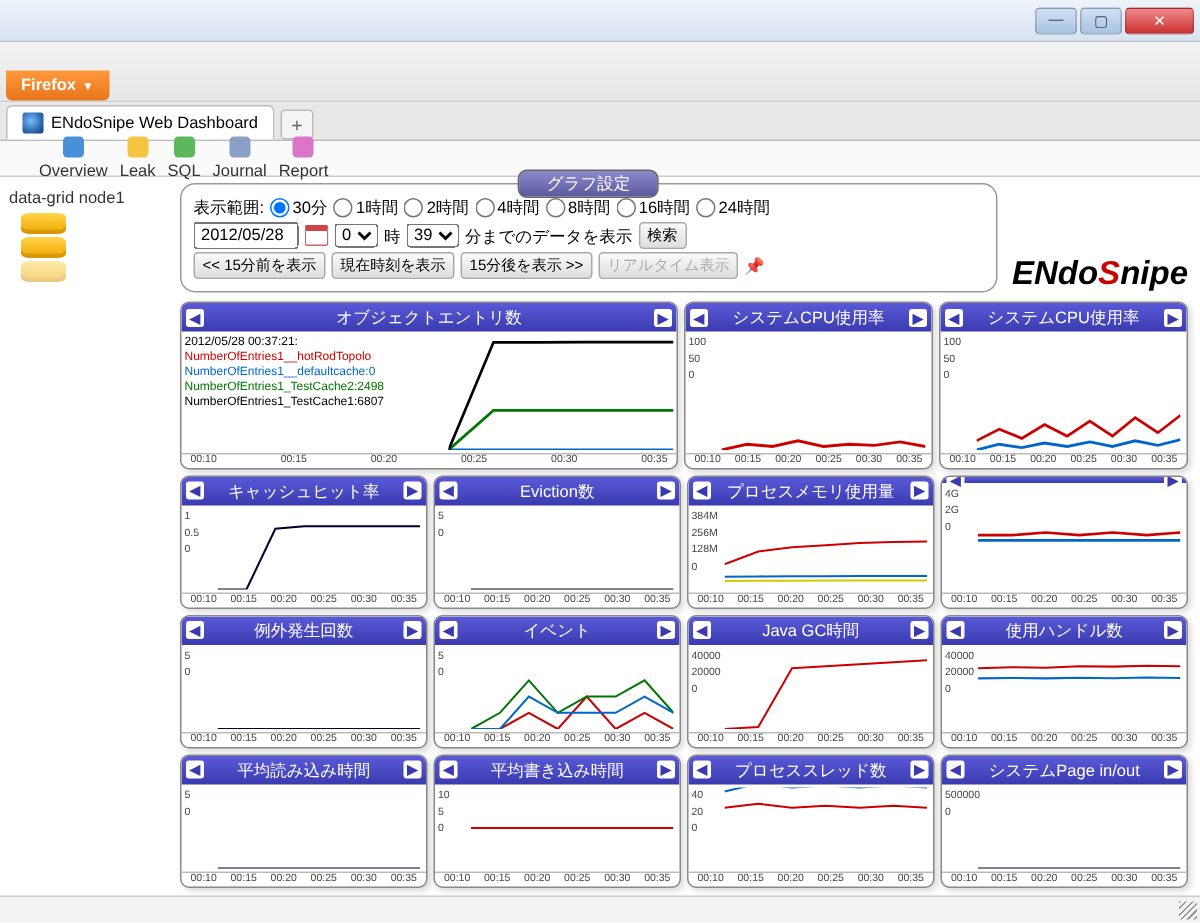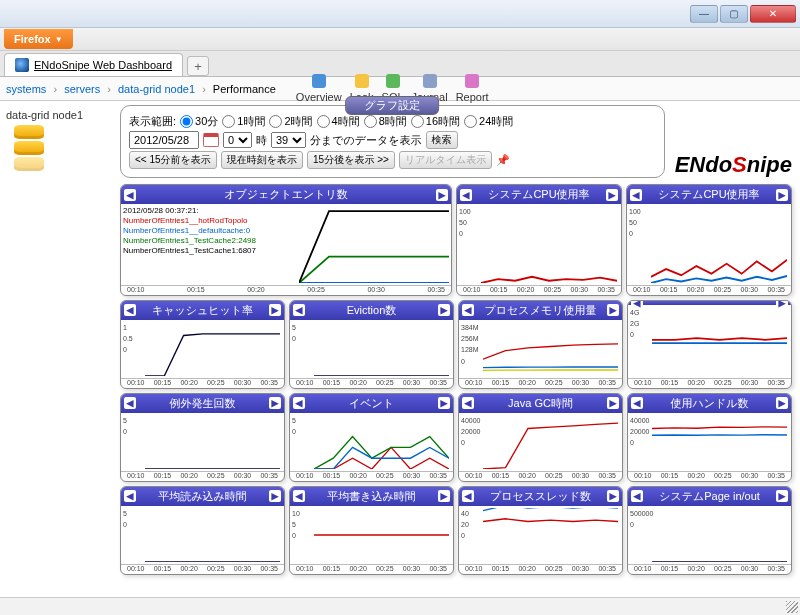--- a/index.html
+++ b/index.html
@@ -6,27 +6,27 @@
 body { font-family: Arial, sans-serif; font-size: 11px; background: #fff; width: 800px; height: 615px; overflow: hidden; }
 
 
 .titlebar { height: 28px; background: linear-gradient(#eef3fa,#d8e3f0); border-bottom: 1px solid #b8c4d4; display: flex; align-items: center; justify-content: flex-end; padding-right: 4px; }
 .winbtn { width: 28px; height: 18px; margin-left: 2px; border: 1px solid rgba(0,0,0,0.2); border-radius: 3px; display: flex; align-items: center; justify-content: center; font-size: 10px; color: #fff; }
 .winbtn.min { background: linear-gradient(#cfe0f3,#a9c3df); color:#3a4a5e;}
 .winbtn.max { background: linear-gradient(#cfe0f3,#a9c3df); color:#3a4a5e;}
 .winbtn.close { background: linear-gradient(#e88,#c33); width: 46px; }
 
 
-.ffbar { height: 23px; background: linear-gradient(#f3f3f3,#e6e6e6); border-bottom: 1px solid #ccc; display: flex; align-items: center; }
+.ffbar { height: 40px; background: linear-gradient(#f3f3f3,#e6e6e6); border-bottom: 1px solid #ccc; display: flex; align-items: flex-end; }
 .ffbtn { background: linear-gradient(#ff9a3c,#e8741a); color: #fff; font-weight: bold; padding: 4px 10px; border-radius: 0 0 4px 4px; margin-left: 4px; display: flex; align-items: center; gap: 4px; font-size: 11px;}
 .ffbtn .caret { font-size: 8px; }
 
 
 .tabbar { height: 26px; background: #e8e8e8; display: flex; align-items: flex-end; padding-left: 4px; border-bottom: 1px solid #bbb;}
-.tab { background: #fff; border: 1px solid #bbb; border-bottom: none; border-radius: 4px 4px 0 0; padding: 4px 10px; display: flex; align-items: center; gap: 5px; font-size: 11px; text-decoration: underline;}
+.tab { background: #fff; border: 1px solid #bbb; border-bottom: none; border-radius: 4px 4px 0 0; padding: 4px 10px; display: flex; align-items: center; gap: 5px; font-size: 11px;}
 .tab .favicon { width: 14px; height: 14px; background: radial-gradient(circle at 40% 40%, #7bf, #037); border-radius: 2px; }
 .newtab { width: 22px; height: 20px; border: 1px solid #bbb; background: #f4f4f4; border-radius: 3px; margin-left: 4px; display: flex; align-items: center; justify-content: center; color:#666; font-size: 13px; }
 
 
 .toolbar { height: 24px; border-bottom: 1px solid #ccc; display: flex; align-items: center; padding: 0 6px; background: #fafafa; }
 .crumb a { color: #0066cc; text-decoration: none; }
 .sep { color: #888; margin: 0 4px; }
 .toolbar .spacer { width: 12px; }
 .toolbar .tool { display: flex; align-items: center; gap: 3px; margin-left: 8px; font-size: 11px; color:#333;flex-direction:column;}
 .toolbar .tool .ticon { width: 14px; height: 14px; border-radius: 3px; }
@@ -95,29 +95,20 @@
 
 <div class="tabbar">
   <div class="tab">
     <span class="favicon"></span>
     <span>ENdoSnipe Web Dashboard</span>
   </div>
   <div class="newtab">+</div>
 </div>
 
 <div class="toolbar">
-  <span class="crumb">
-    <a>systems</a>
-    <span class="sep">›</span>
-    <a>servers</a>
-    <span class="sep">›</span>
-    <a>data-grid node1</a>
-    <span class="sep">›</span>
-    <span>Performance</span>
-  </span>
   <span class="spacer"></span>
   <span class="tool">
       <span class="ticon" style="background:#4a90d9"></span>
       <span>Overview</span>
     </span>
   <span class="tool">
       <span class="ticon" style="background:#f5c542"></span>
       <span>Leak</span>
     </span>
   <span class="tool">

